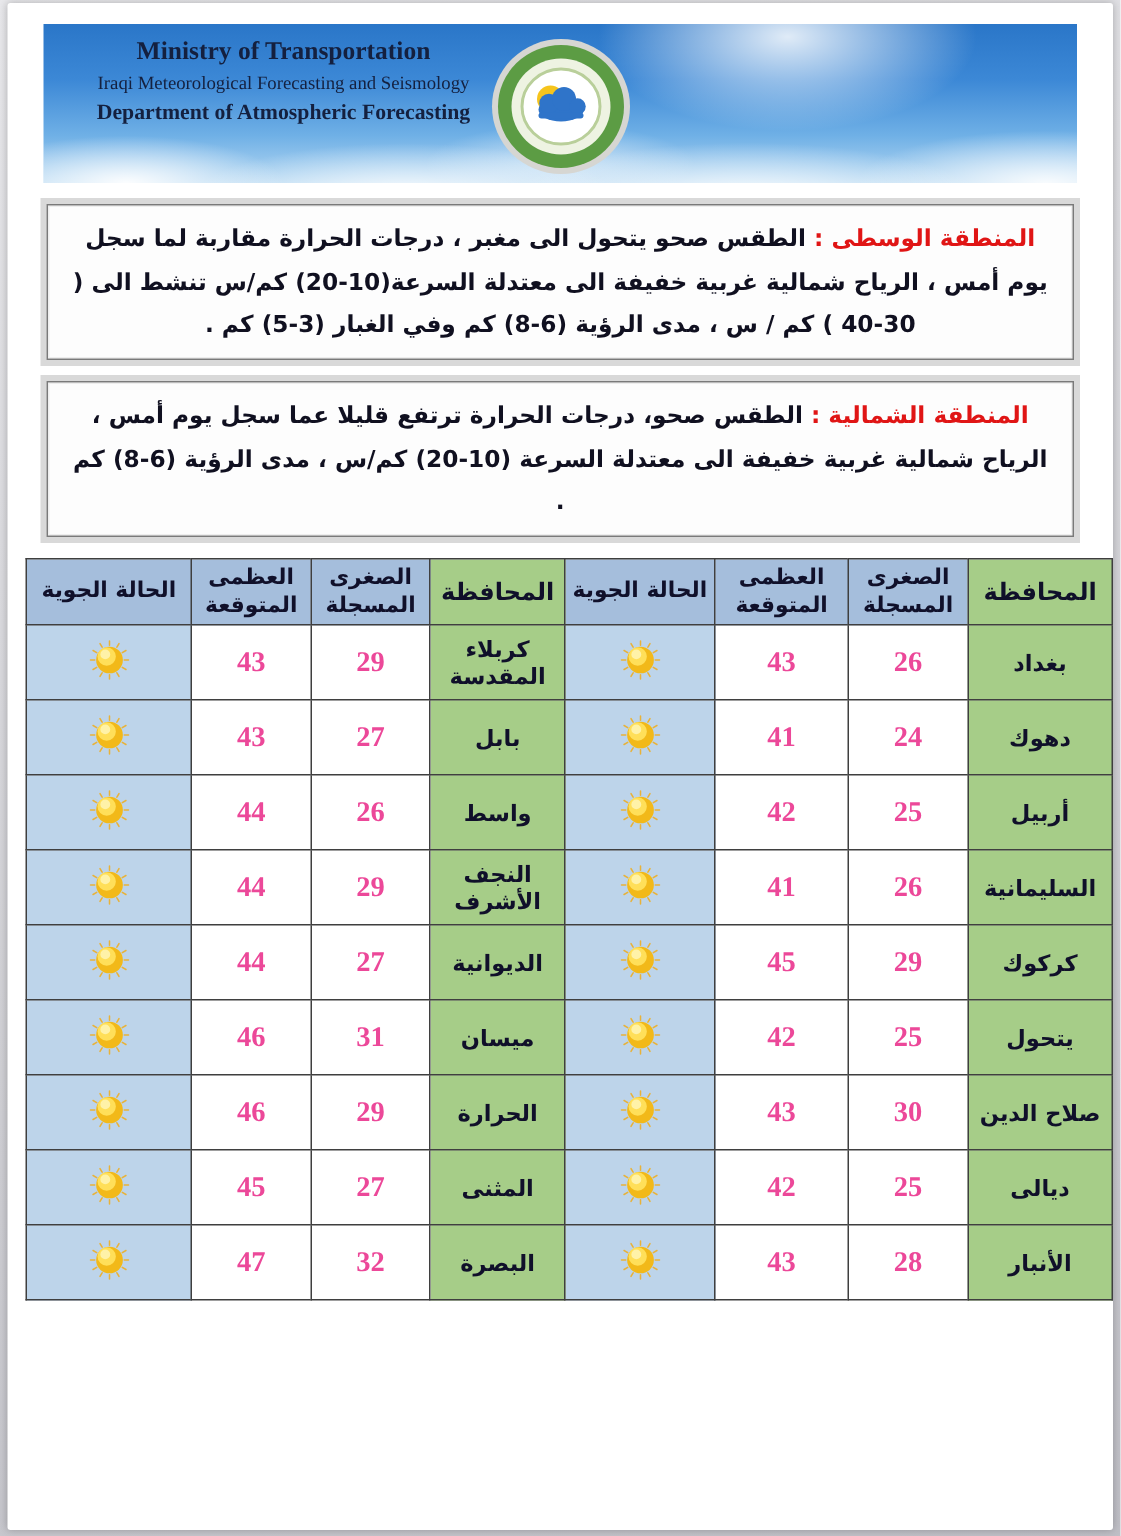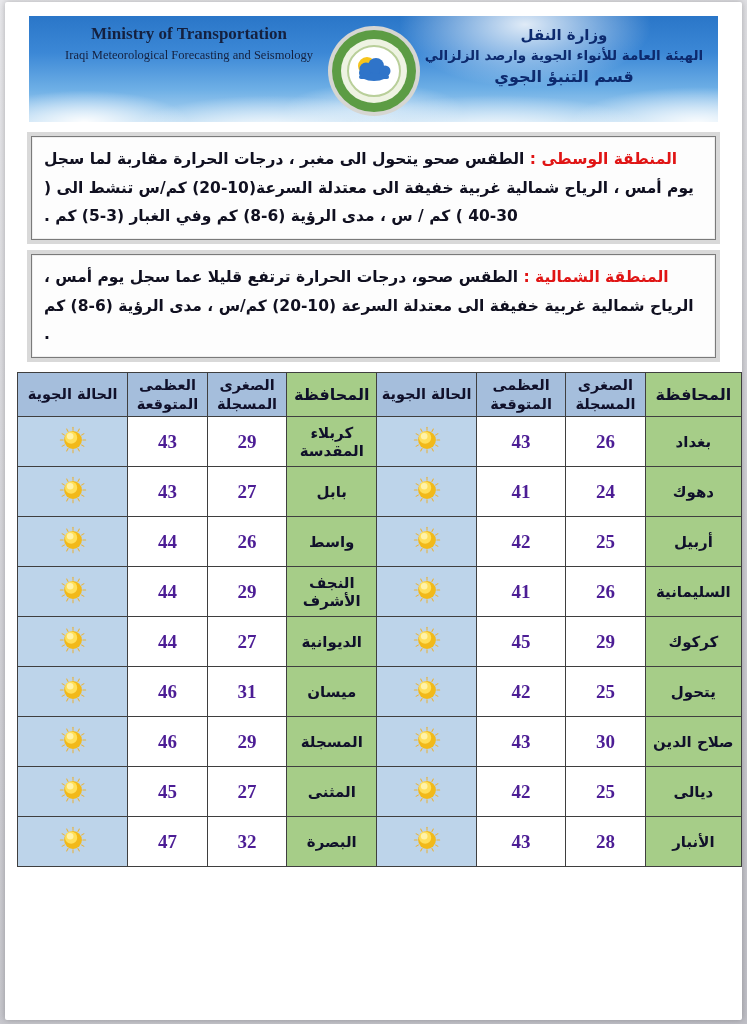--- a/index.html
+++ b/index.html
@@ -51,21 +51,21 @@
     display:flex; align-items:center; justify-content:center;
     background:linear-gradient(180deg,#94cf4e 0%, #68ab2b 45%, #4e8f1d 100%);
     border-top:2px solid #b9e08a; border-bottom:2px solid #3c7414;
     color:#ffffff; font-weight:bold; font-size:19px;
     text-shadow:0 1px 2px rgba(0,0,0,.35);
   }
 
   
   .region-box {
     margin:14px 26px 0 26px; min-height:82px; padding:8px 12px 8px 12px;
-    direction:rtl; text-align:left;
+    direction:rtl; text-align:center;
     background:#fdfdfd;
     border:1px solid #7a7a7a;
     box-shadow:0 0 0 4px #d9d9d9, inset 0 0 0 1px #eeeeee;
     font-size:15.5px; font-weight:bold; color:#101020; line-height:1.85;
   }
   .region-box .region-name { color:#e01515; }
 
   
   table.forecast {
     margin:14px 0 0 12px; width:725px; direction:rtl;
@@ -74,56 +74,52 @@
   table.forecast th, table.forecast td {
     border:1.5px solid #3f3f3f; text-align:center; vertical-align:middle;
   }
   table.forecast th {
     height:44px; font-size:14.5px; font-weight:bold; color:#10102a;
     background:#a5bedc; line-height:1.25;
   }
   table.forecast th.gov { background:#a6cd88; font-size:16px; }
   table.forecast td { height:50px; }
   table.forecast td.gov { background:#a6cd88; font-weight:bold; font-size:15px; color:#10102a; }
-  table.forecast td.num { background:#ffffff; font-family:"Liberation Serif", serif; font-weight:bold; font-size:19px; color:#4c1d95; }
+  table.forecast td.num { background:#ffffff; font-family:"Liberation Serif", serif; font-weight:bold; font-size:19px; color:#ec4899; }
   table.forecast td.cond { background:#bdd4ea; }
   col.c-gov1{width:13.3%} col.c-min1{width:11%} col.c-max1{width:12.3%} col.c-cond1{width:13.8%}
   col.c-gov2{width:12.4%} col.c-min2{width:11%} col.c-max2{width:11%} col.c-cond2{width:15.2%}
 </style>
 </head>
 <body>
 
 <div class="page">
 
   <div class="sky">
     <div class="en-block">
       <div class="l1">Ministry of Transportation</div>
       <div class="l2">Iraqi Meteorological Forecasting and Seismology</div>
+      <div class="l3">Department of Atmospheric Forecasting</div>
     </div>
 
     <div class="logo">
       <svg width="104" height="98" viewBox="0 0 104 98">
         <ellipse cx="52" cy="49" rx="46" ry="45" fill="#d6d6d2"></ellipse>
         <ellipse cx="52" cy="49" rx="42" ry="41" fill="#5c9c44"></ellipse>
         <ellipse cx="52" cy="49" rx="33" ry="32" fill="#eef3e2"></ellipse>
         <ellipse cx="52" cy="49" rx="26" ry="25" fill="#ffffff" stroke="#b9cf9a" stroke-width="2"></ellipse>
         <circle cx="45" cy="44" r="9" fill="#f6c41c"></circle>
         <ellipse cx="52" cy="51" rx="15" ry="8" fill="#2f74c9"></ellipse>
         <circle cx="44" cy="47" r="6.5" fill="#2f74c9"></circle>
         <circle cx="54" cy="44" r="8" fill="#2f74c9"></circle>
         <circle cx="63" cy="49" r="5.5" fill="#2f74c9"></circle>
         <rect x="37" y="53" width="30" height="4" rx="2" fill="#2f74c9"></rect>
       </svg>
     </div>
 
-    <div class="ar-block">
-      <div class="l1">وزارة النقل</div>
-      <div class="l2">الهيئة العامة للأنواء الجوية وارصد الزلزالي</div>
-      <div class="l3">قسم التنبؤ الجوي</div>
-    </div>
   </div>
 
 
   <div class="region-box">
     <span class="region-name">المنطقة الوسطى : </span><span>الطقس صحو يتحول الى مغبر ، درجات الحرارة مقاربة لما سجل يوم أمس ، الرياح شمالية غربية خفيفة الى معتدلة السرعة(10-20) كم/س تنشط الى ( 30-40 ) كم / س  ، مدى الرؤية (6-8) كم وفي الغبار (3-5) كم .</span>
   </div>
 
   <div class="region-box">
     <span class="region-name">المنطقة الشمالية : </span><span>الطقس صحو، درجات الحرارة ترتفع قليلا عما سجل يوم أمس ، الرياح شمالية غربية خفيفة الى معتدلة السرعة (10-20) كم/س ، مدى الرؤية (6-8) كم .</span>
   </div>
@@ -445,21 +441,21 @@
       <line x1="16" y1="2.5" x2="16" y2="5.5" transform="rotate(210 16 16)"></line>
       <line x1="16" y1="2.5" x2="16" y2="5.5" transform="rotate(240 16 16)"></line>
       <line x1="16" y1="2.5" x2="16" y2="5.5" transform="rotate(270 16 16)"></line>
       <line x1="16" y1="2.5" x2="16" y2="5.5" transform="rotate(300 16 16)"></line>
       <line x1="16" y1="2.5" x2="16" y2="5.5" transform="rotate(330 16 16)"></line>
     </g>
     <circle cx="16" cy="16" r="9.5" fill="#f2b919"></circle>
     <circle cx="14" cy="13.5" r="6.5" fill="#ffdf59"></circle>
     <circle cx="13" cy="12" r="3.5" fill="#fff2a8"></circle>
   </svg></td>
-          <td class="gov">المسجلة</td>
+          <td class="gov">الحرارة</td>
           <td class="num">29</td>
           <td class="num">46</td>
           <td class="cond"><svg width="30" height="30" viewBox="0 0 32 32">
     <g stroke="#e8b23a" stroke-width="1.1" stroke-linecap="round">
       <line x1="16" y1="2.5" x2="16" y2="5.5"></line>
       <line x1="16" y1="2.5" x2="16" y2="5.5" transform="rotate(30 16 16)"></line>
       <line x1="16" y1="2.5" x2="16" y2="5.5" transform="rotate(60 16 16)"></line>
       <line x1="16" y1="2.5" x2="16" y2="5.5" transform="rotate(90 16 16)"></line>
       <line x1="16" y1="2.5" x2="16" y2="5.5" transform="rotate(120 16 16)"></line>
       <line x1="16" y1="2.5" x2="16" y2="5.5" transform="rotate(150 16 16)"></line>

